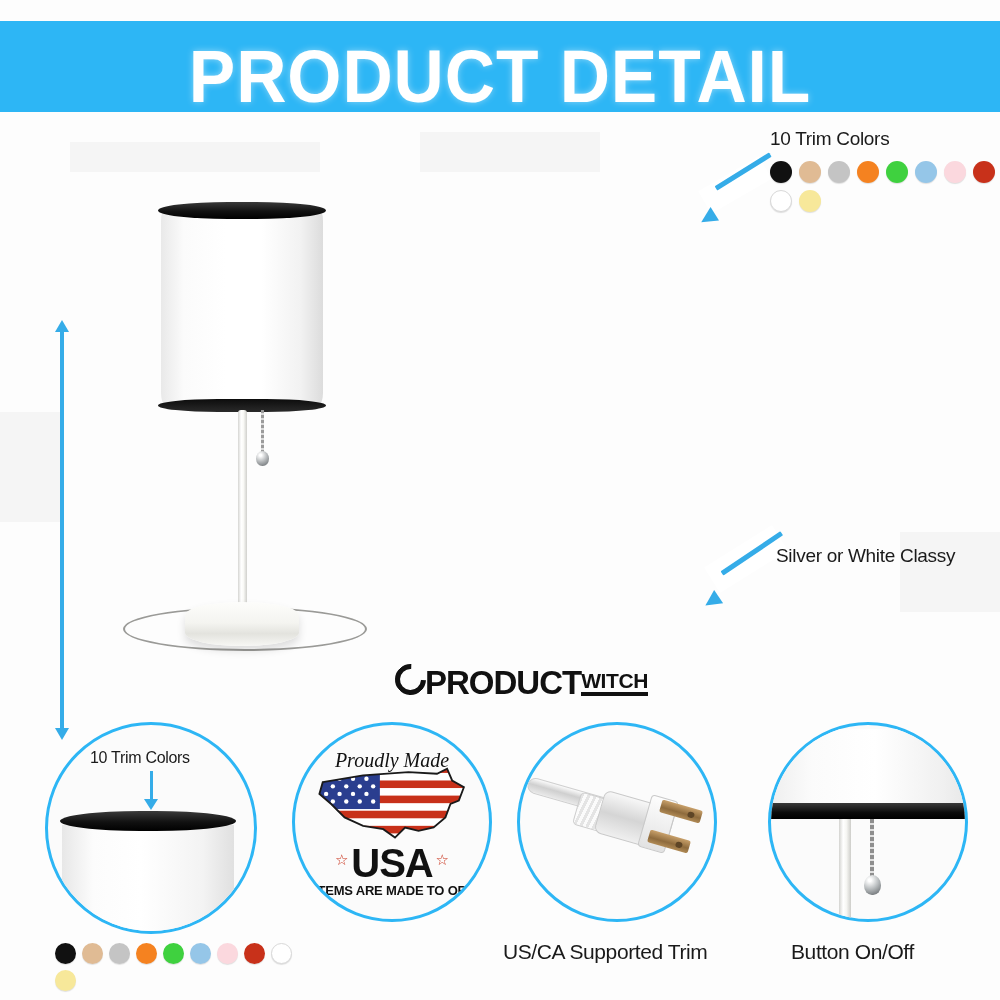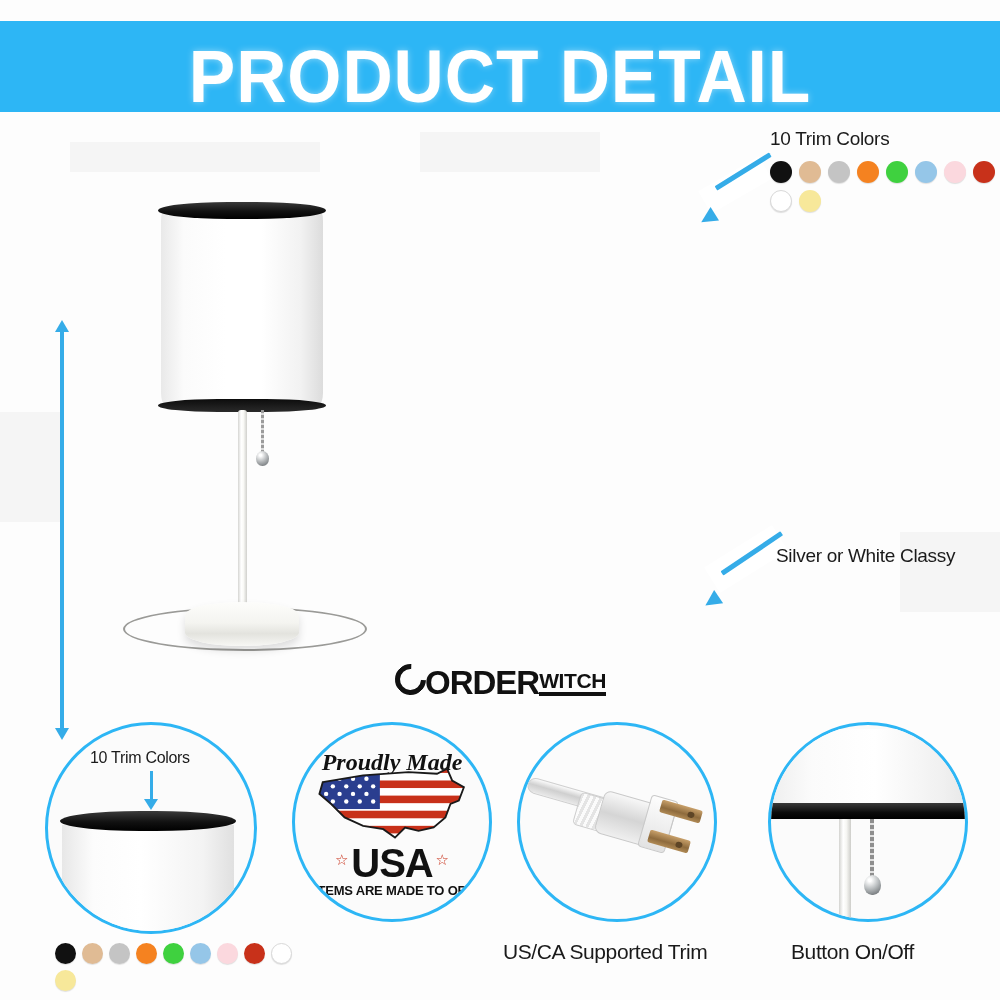--- a/index.html
+++ b/index.html
@@ -166,22 +166,22 @@
   }
   .p1-shade{
     position:absolute;left:14px;top:100px;width:172px;height:110px;
     background:linear-gradient(90deg,#e7e7e7 0%,#fcfcfc 18%,#ffffff 46%,#f3f3f3 82%,#e0e0e0 100%);
   }
 
   
   .usa-wrap{position:absolute;left:0;top:0;width:100%;height:100%;}
   .usa-top{
     position:absolute;left:50%;top:24px;transform:translateX(-50%);
-    font-family:"Liberation Serif",serif;font-style:italic;font-weight:bold;
-    font-size:24px;color:#111;white-space:nowrap;
+    font-family:"Liberation Serif",serif;font-style:italic;font-weight:normal;
+    font-size:20px;color:#111;white-space:nowrap;
   }
   .usa-top2{
     position:absolute;left:62%;top:45px;
     font-family:"Liberation Serif",serif;font-style:italic;font-weight:bold;
     font-size:13px;color:#111;white-space:nowrap;
   }
   .usa-big{
     position:absolute;left:50%;top:116px;transform:translateX(-50%);
     font-size:40px;font-weight:bold;color:#111;letter-spacing:-1px;
   }
@@ -316,21 +316,21 @@
         <div class="swatch" style="background: rgb(149, 198, 232);"></div>
         <div class="swatch" style="background: rgb(251, 216, 222);"></div>
         <div class="swatch" style="background: rgb(200, 49, 26);"></div>
         <div class="swatch is-white" style="background: rgb(255, 255, 255);"></div>
         <div class="swatch" style="background: rgb(247, 232, 154);"></div>
       </div>
   </div>
 
   <div class="logo">
     <div class="logo-c"></div>
-    <div class="logo-custom">ORDER</div>
+    <div class="logo-custom">PRODUCT</div>
     <div class="logo-witch">WITCH</div>
   </div>
 
   <div class="circle-panel" style="left:45px;top:722px;">
     <div class="circle" style="left:0;top:0;width:212px;height:212px;">
       <div class="p1-shade"></div>
       <div class="p1-trim"></div>
       <div class="p1-label">10 Trim Colors</div>
       <div class="p1-arrow-shaft"></div>
       <div class="p1-arrow-head"></div>

